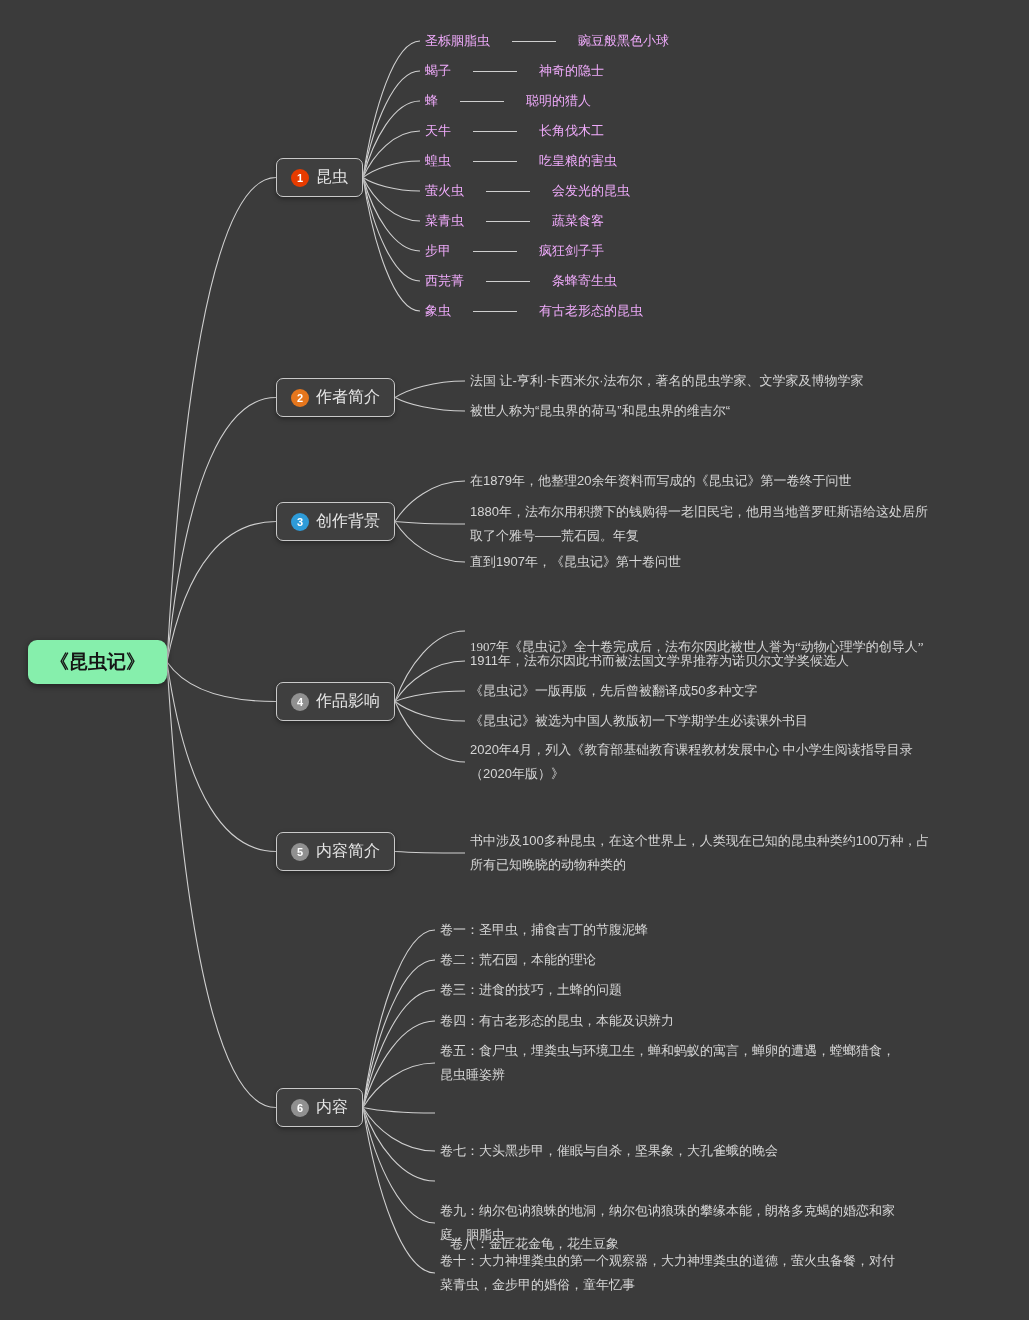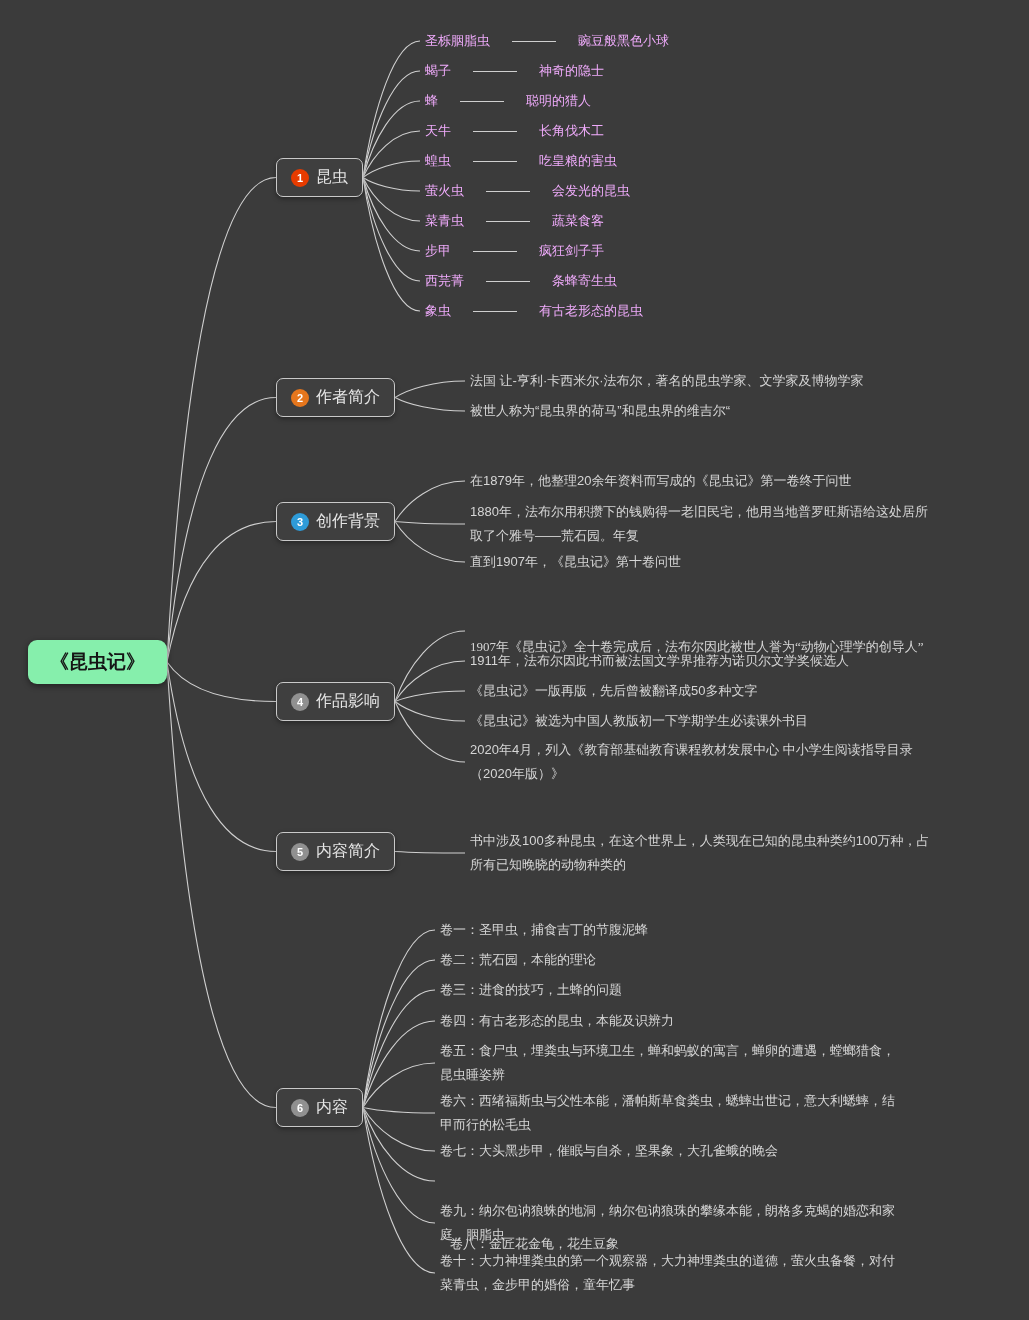--- a/index.html
+++ b/index.html
@@ -163,18 +163,17 @@
   <div class="child nowrap" style="left:470px; top:709px;">《昆虫记》被选为中国人教版初一下学期学生必读课外书目</div>
   <div class="child" style="left:470px; top:738px; width:445px;">2020年4月，列入《教育部基础教育课程教材发展中心 中小学生阅读指导目录（2020年版）》</div>
 
   <div class="child" style="left:470px; top:829px; width:472px;">书中涉及100多种昆虫，在这个世界上，人类现在已知的昆虫种类约100万种，占所有已知晚晓的动物种类的</div>
 
   <div class="child nowrap" style="left:440px; top:918px;">卷一：圣甲虫，捕食吉丁的节腹泥蜂</div>
   <div class="child nowrap" style="left:440px; top:948px;">卷二：荒石园，本能的理论</div>
   <div class="child nowrap" style="left:440px; top:978px;text-align:right;">卷三：进食的技巧，土蜂的问题</div>
   <div class="child nowrap" style="left:440px; top:1009px;">卷四：有古老形态的昆虫，本能及识辨力</div>
   <div class="child" style="left:440px; top:1039px; width:460px;">卷五：食尸虫，埋粪虫与环境卫生，蝉和蚂蚁的寓言，蝉卵的遭遇，螳螂猎食，昆虫睡姿辨</div>
-  <div class="child" style="left:440px; top:1089px; width:460px;">卷六：西绪福斯虫与父性本能，潘帕斯草食粪虫，蟋蟀出世记，意大利蟋蟀，结甲而行的松毛虫</div>
   <div class="child nowrap" style="left:440px; top:1139px;">卷七：大头黑步甲，催眠与自杀，坚果象，大孔雀蛾的晚会</div>
   <div class="child nowrap" style="left:440px; top:1232px;margin-left:10px;">卷八：金匠花金龟，花生豆象</div>
   <div class="child" style="left:440px; top:1199px; width:460px;">卷九：纳尔包讷狼蛛的地洞，纳尔包讷狼珠的攀缘本能，朗格多克蝎的婚恋和家庭，胭脂虫</div>
   <div class="child" style="left:440px; top:1249px; width:460px;">卷十：大力神埋粪虫的第一个观察器，大力神埋粪虫的道德，萤火虫备餐，对付菜青虫，金步甲的婚俗，童年忆事</div>
 </div>
 
 </body></html>

